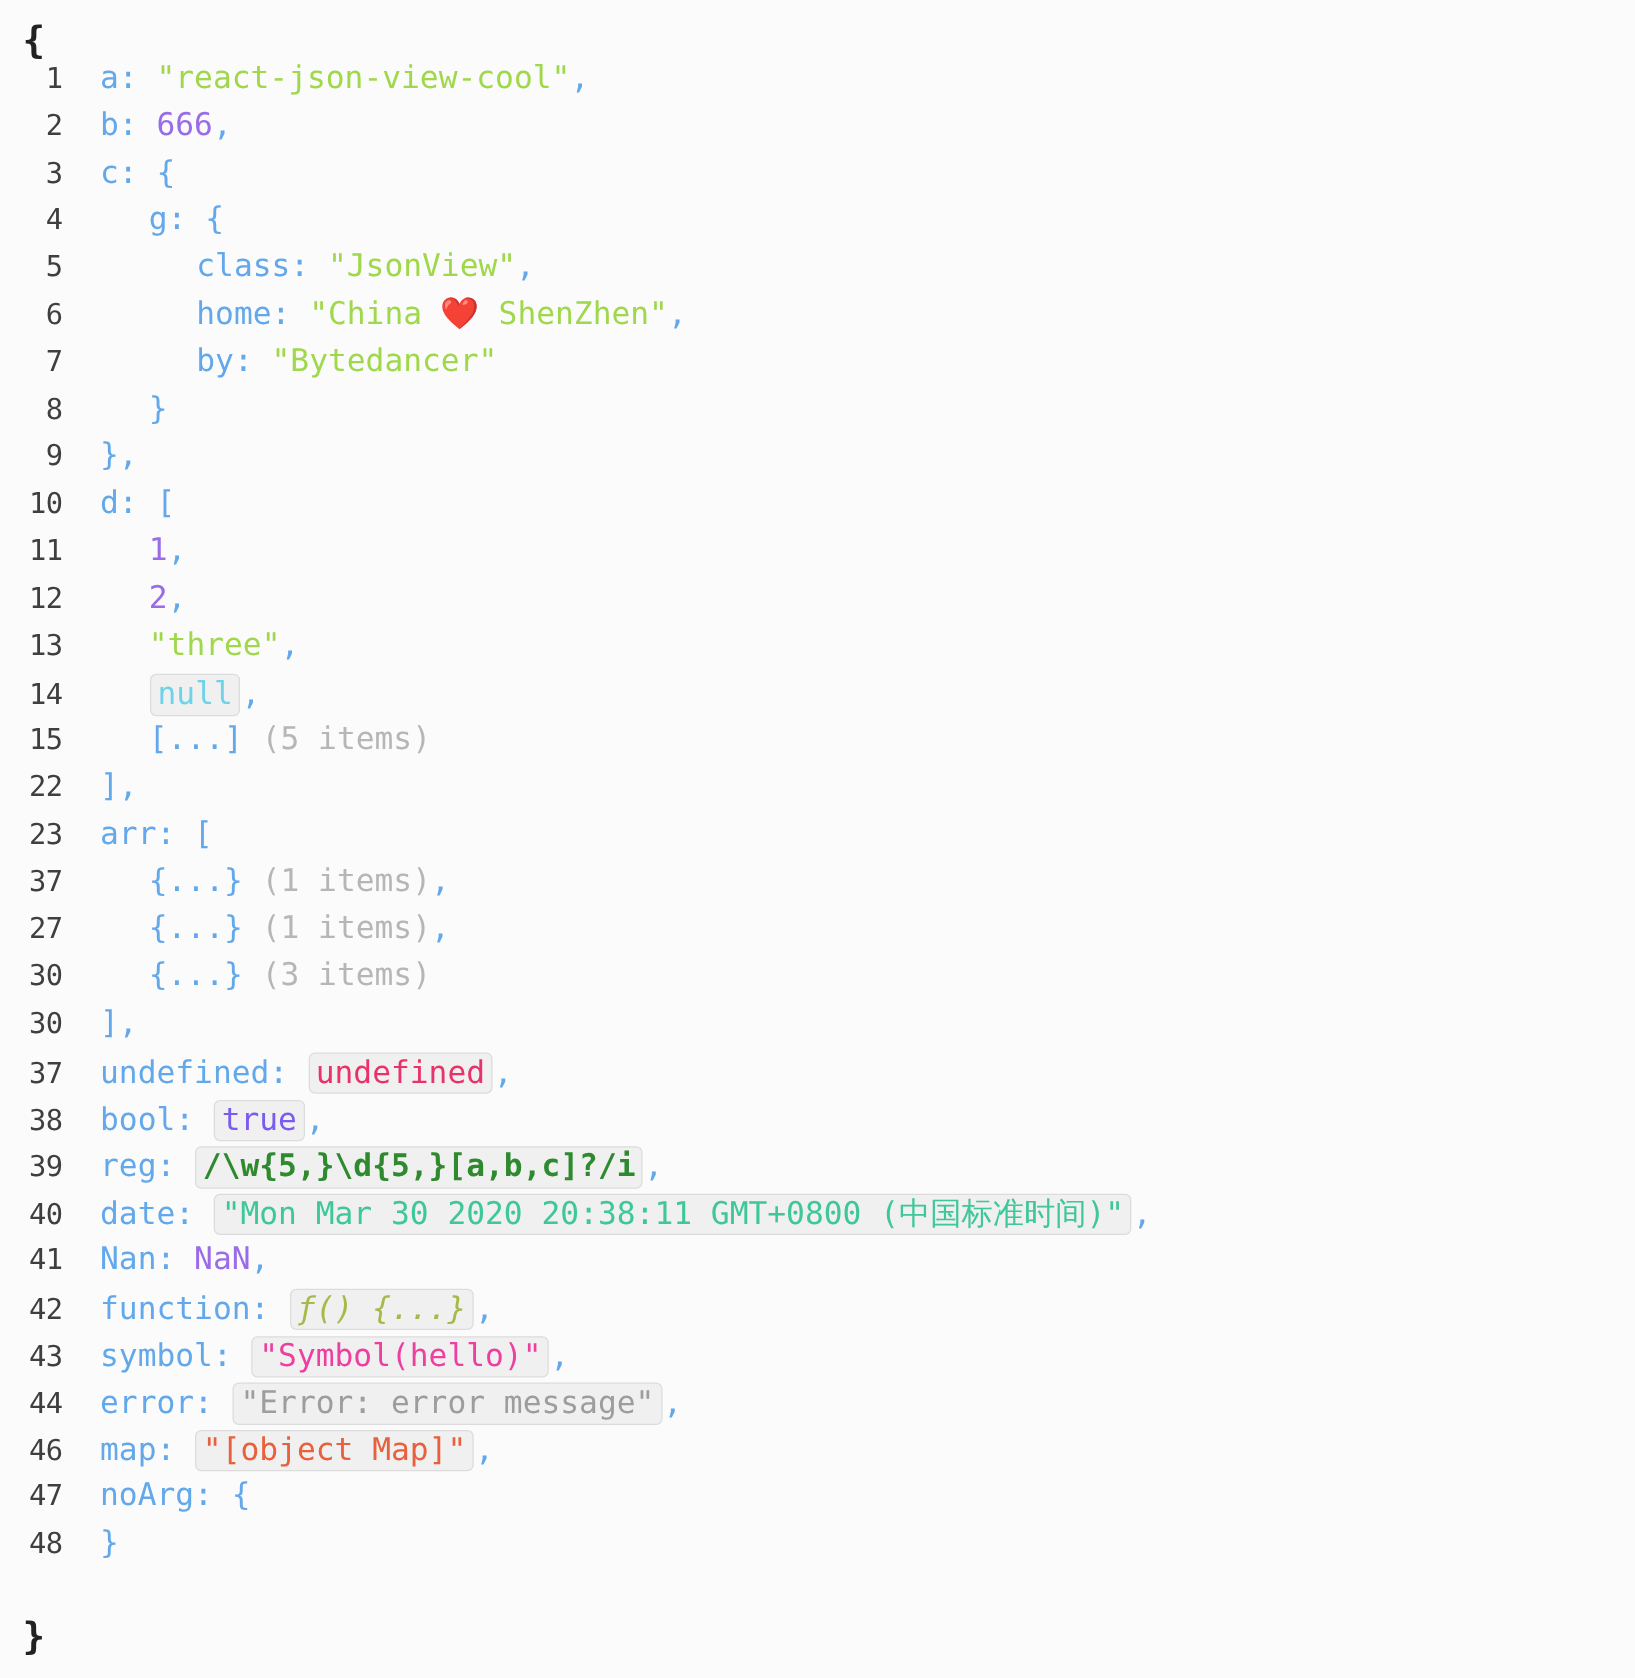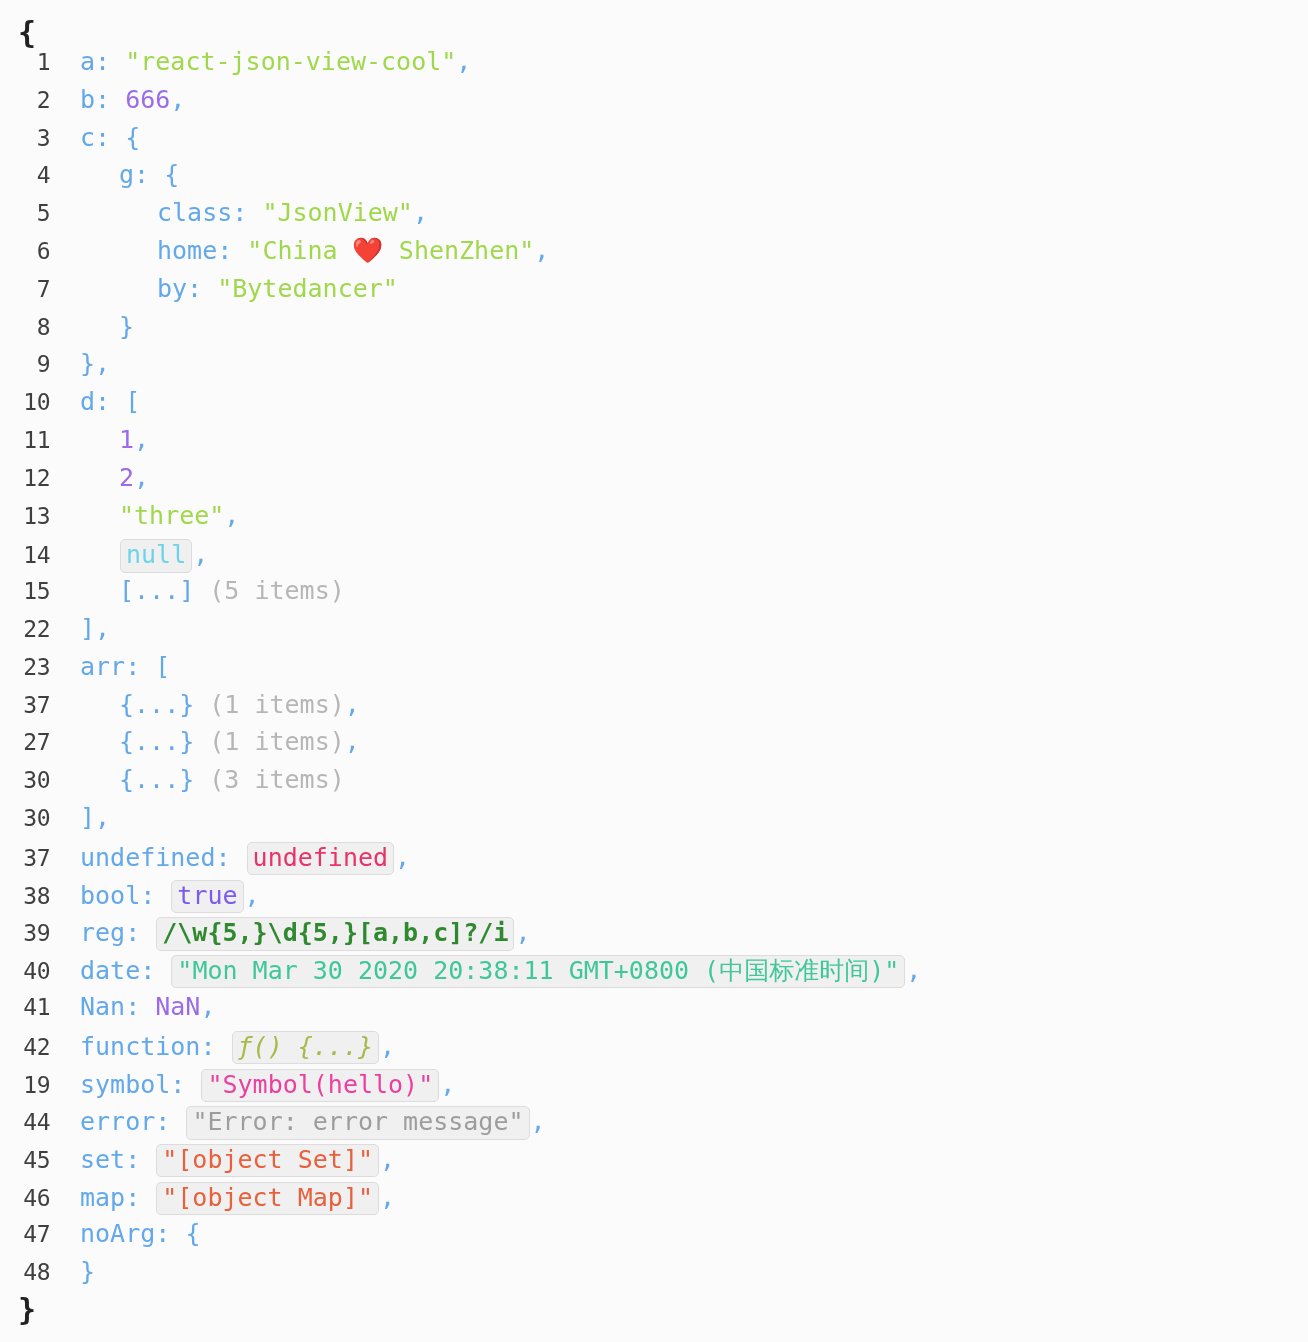--- a/index.html
+++ b/index.html
@@ -128,23 +128,22 @@
       <div class="row"><span class="lineno">37</span><span class="content ind2"><span class="punc">{...}</span><span class="meta"> (1 items)</span><span class="punc">,</span></span></div>
       <div class="row"><span class="lineno">27</span><span class="content ind2"><span class="punc">{...}</span><span class="meta"> (1 items)</span><span class="punc">,</span></span></div>
       <div class="row"><span class="lineno">30</span><span class="content ind2"><span class="punc">{...}</span><span class="meta"> (3 items)</span></span></div>
       <div class="row"><span class="lineno">30</span><span class="content ind1"><span class="punc">]</span><span class="punc">,</span></span></div>
       <div class="row"><span class="lineno">37</span><span class="content ind1"><span class="k">undefined</span><span class="punc">: </span><span class="undef box">undefined</span><span class="punc">,</span></span></div>
       <div class="row"><span class="lineno">38</span><span class="content ind1"><span class="k">bool</span><span class="punc">: </span><span class="bool box">true</span><span class="punc">,</span></span></div>
       <div class="row"><span class="lineno">39</span><span class="content ind1"><span class="k">reg</span><span class="punc">: </span><span class="regex box">/\w{5,}\d{5,}[a,b,c]?/i</span><span class="punc">,</span></span></div>
       <div class="row"><span class="lineno">40</span><span class="content ind1"><span class="k">date</span><span class="punc">: </span><span class="date box">"Mon Mar 30 2020 20:38:11 GMT+0800 (中国标准时间)"</span><span class="punc">,</span></span></div>
       <div class="row"><span class="lineno">41</span><span class="content ind1"><span class="k">Nan</span><span class="punc">: </span><span class="num">NaN</span><span class="punc">,</span></span></div>
       <div class="row"><span class="lineno">42</span><span class="content ind1"><span class="k">function</span><span class="punc">: </span><span class="func box">ƒ() {...}</span><span class="punc">,</span></span></div>
-      <div class="row"><span class="lineno">19</span><span class="content ind1"><span class="k">symbol</span><span class="punc">: </span><span class="sym box">"Symbol(hello)"</span><span class="punc">,</span></span></div>
+      <div class="row"><span class="lineno">43</span><span class="content ind1"><span class="k">symbol</span><span class="punc">: </span><span class="sym box">"Symbol(hello)"</span><span class="punc">,</span></span></div>
       <div class="row"><span class="lineno">44</span><span class="content ind1"><span class="k">error</span><span class="punc">: </span><span class="err box">"Error: error message"</span><span class="punc">,</span></span></div>
-      <div class="row"><span class="lineno">45</span><span class="content ind1"><span class="k">set</span><span class="punc">: </span><span class="objstr box">"[object Set]"</span><span class="punc">,</span></span></div>
       <div class="row"><span class="lineno">46</span><span class="content ind1"><span class="k">map</span><span class="punc">: </span><span class="objstr box">"[object Map]"</span><span class="punc">,</span></span></div>
       <div class="row"><span class="lineno">47</span><span class="content ind1"><span class="k">noArg</span><span class="punc">: </span><span class="punc">{</span></span></div>
       <div class="row"><span class="lineno">48</span><span class="content ind1"><span class="punc">}</span></span></div>
     </div>
 
   <span class="outer-brace close">}</span>
 
 </div>
 
 </body></html>

